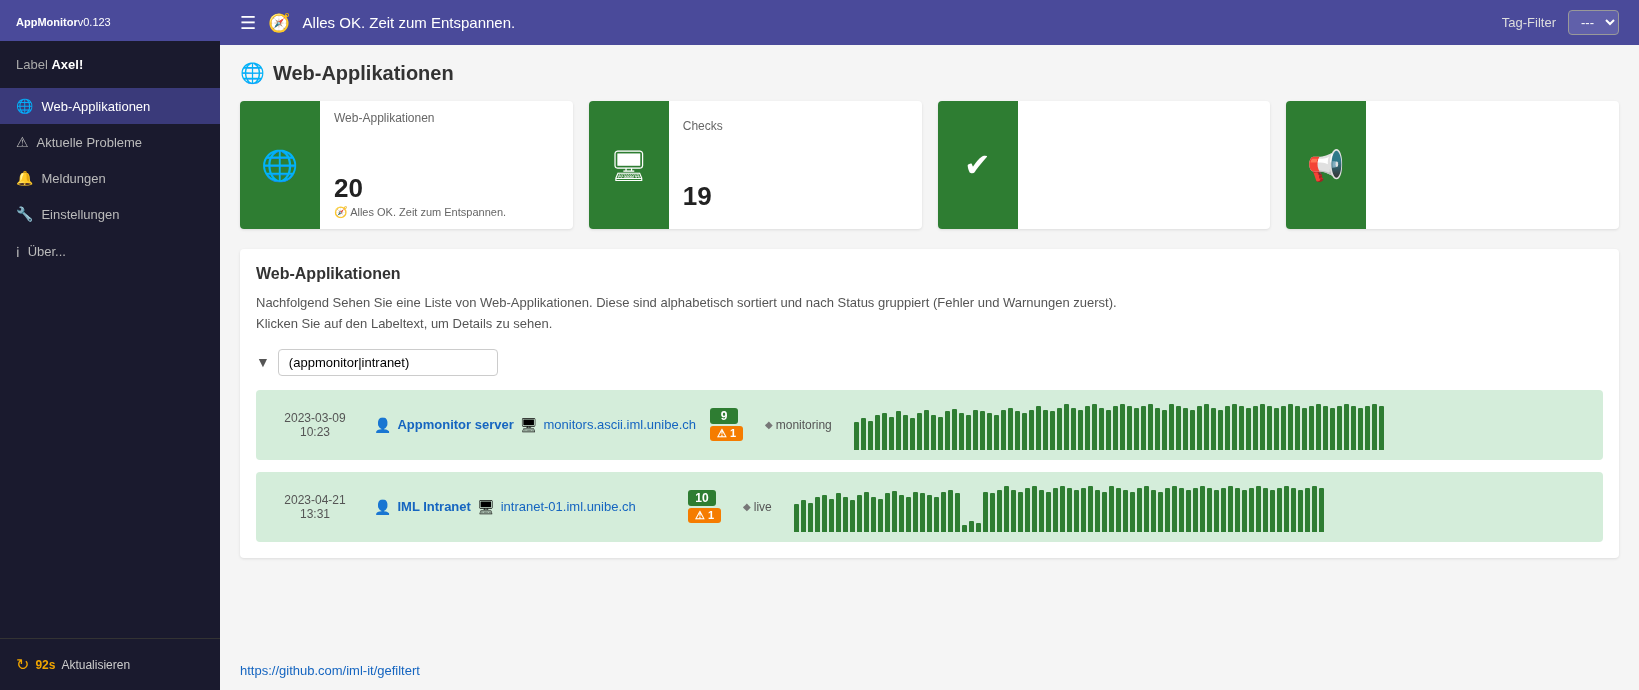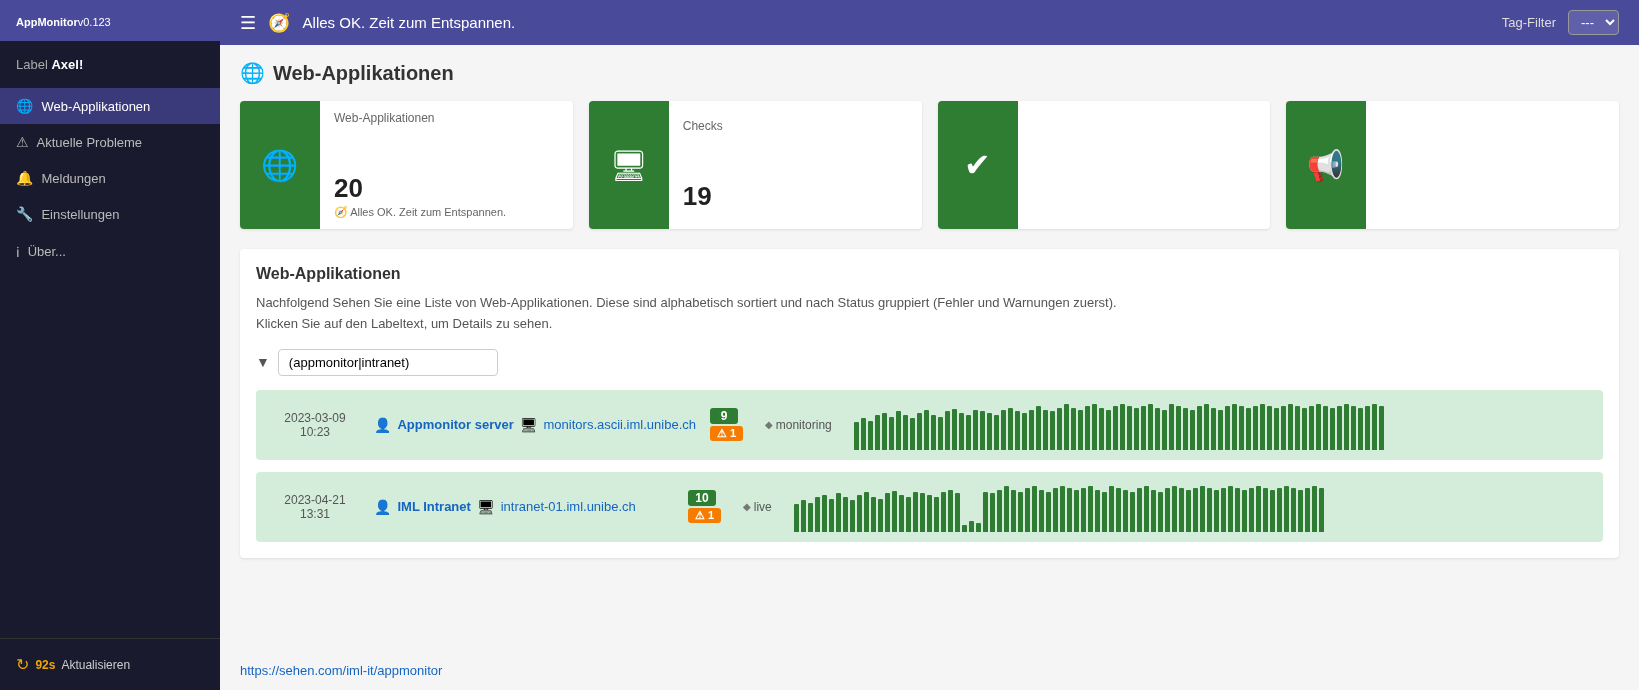--- a/index.html
+++ b/index.html
@@ -533,15 +533,15 @@
               <div class="bar" style="height: 44px;"></div>
               <div class="bar" style="height: 46px;"></div>
               <div class="bar" style="height: 44px;"></div>
             </div>
         </div>
       </div>
     </div>
   </div>
 
   <div class="footer">
-    <a href="#">https://sehen.com/iml-it/appmonitor</a>
+    <a href="#">https://github.com/iml-it/gefiltert</a>
   </div>
 </div>
 
 </body></html>

